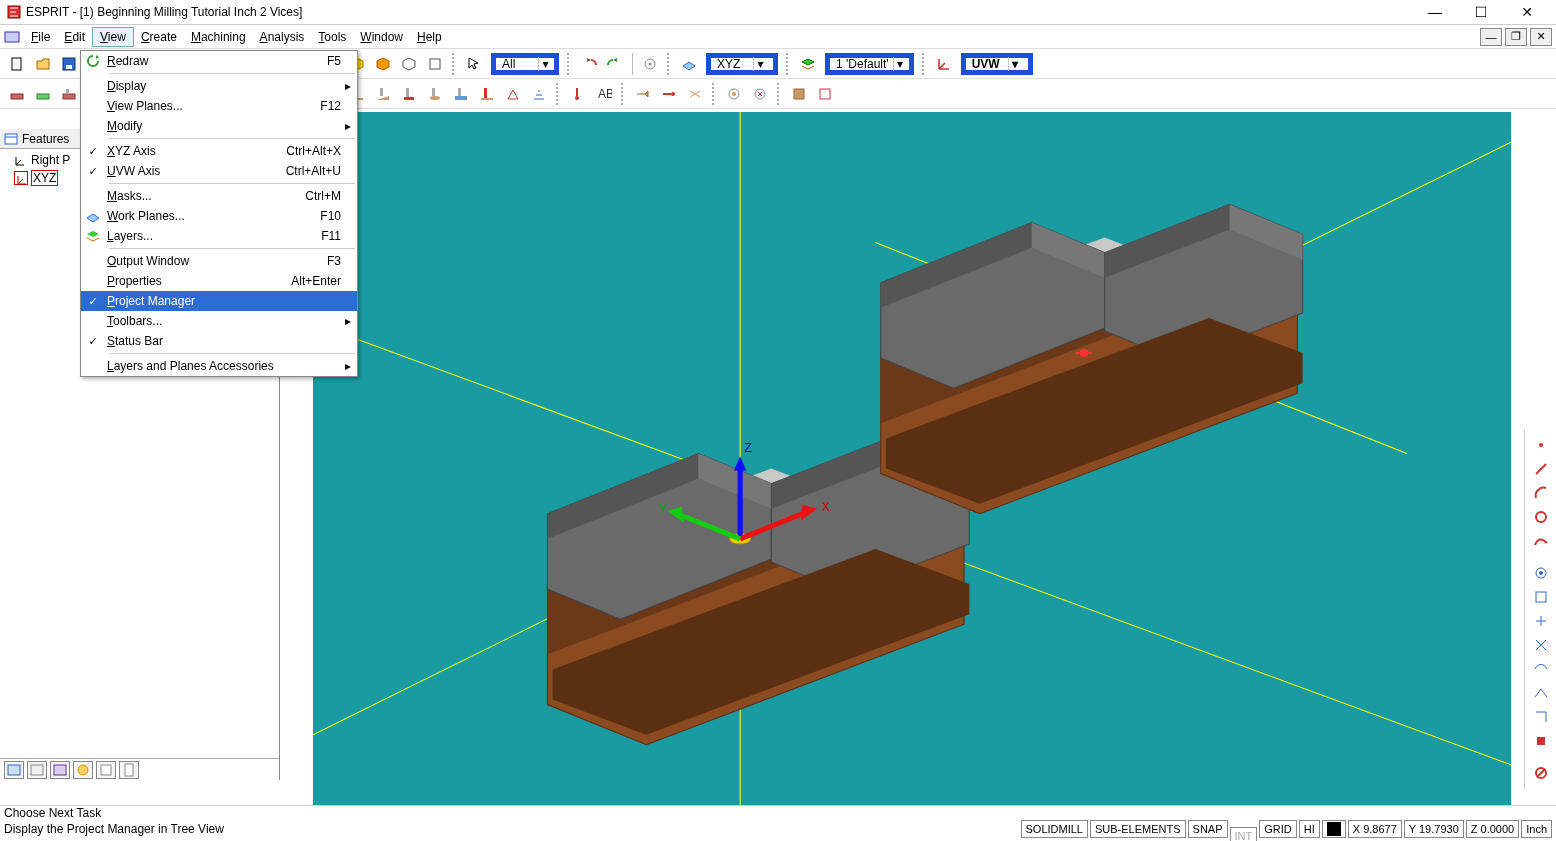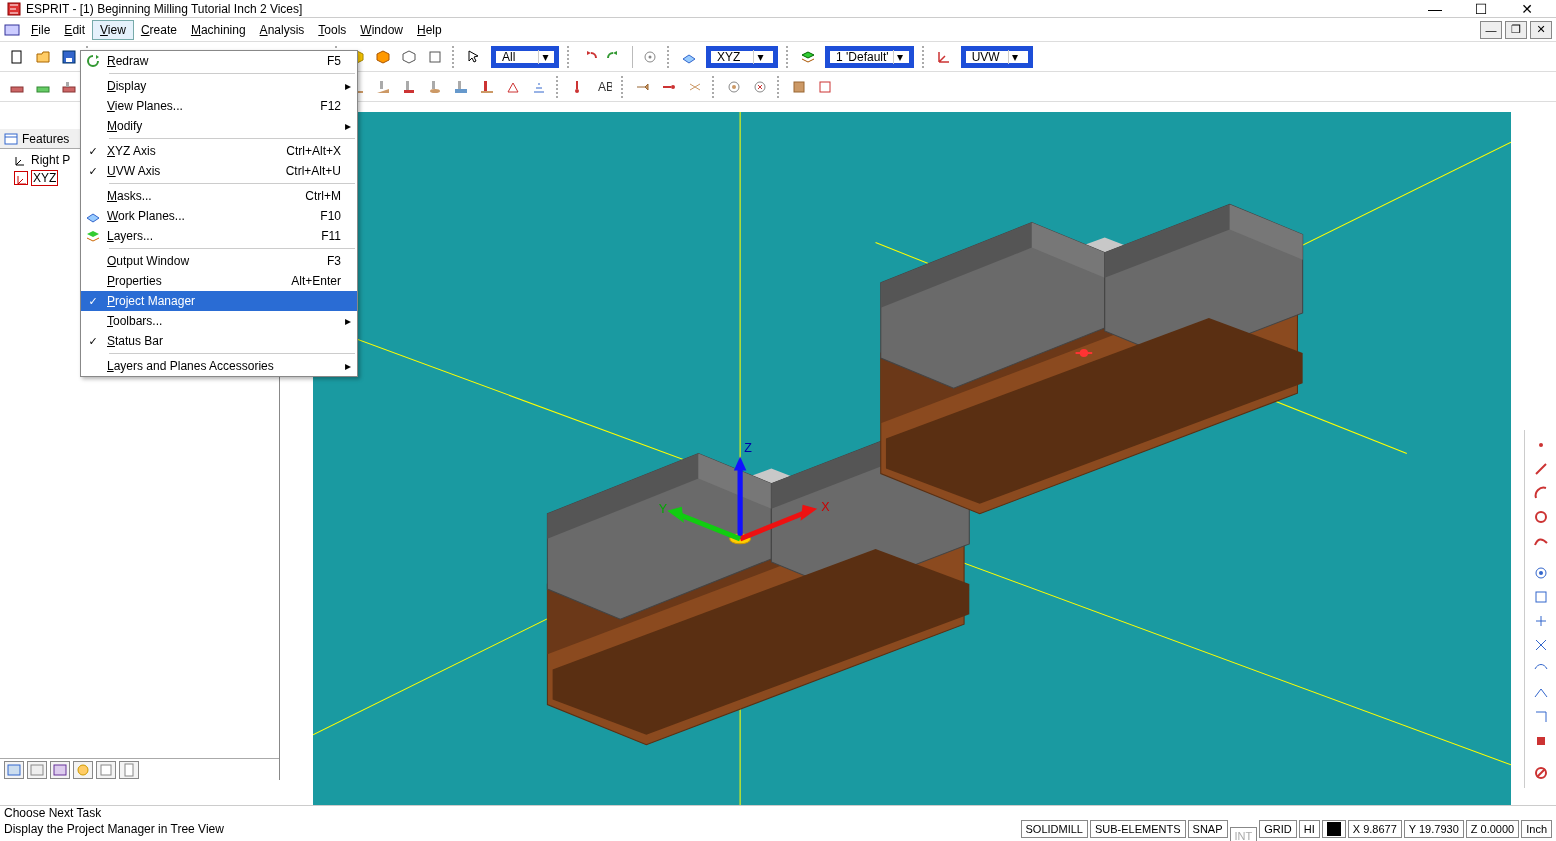--- a/index.html
+++ b/index.html
@@ -1,19 +1,19 @@
 <!DOCTYPE html>
 <html><head>
 <meta charset="utf-8">
 <style>
   * { box-sizing: border-box; margin: 0; padding: 0; font-family: "Segoe UI", Tahoma, sans-serif; font-size: 12px; }
   body { background: #fff; width: 1556px; height: 841px; overflow: hidden; position: relative; }
 
   
-  .titlebar { height: 18px; display: flex; align-items: center; padding: 0 6px; border-bottom: 1px solid #ccc; }
+  .titlebar { height: 25px; display: flex; align-items: center; padding: 0 6px; border-bottom: 1px solid #ccc; }
   .titlebar .app-icon { width: 16px; height: 16px; margin-right: 4px; display:inline-flex; align-items:center; justify-content:center; }
   .titlebar .title { flex: 1; font-size: 12px; }
   .titlebar .win-btns { display: flex; gap: 0; }
   .titlebar .win-btn { width: 46px; height: 25px; display:flex; align-items:center; justify-content:center; font-size: 14px; }
 
   
   .menubar { height: 24px; display:flex; align-items:center; padding: 0 4px; border-bottom: 1px solid #ddd; position: relative; }
   .menubar .menu-icon { width:16px; height:16px; margin-right: 4px; }
   .menubar .menu-item { padding: 2px 7px; cursor: default; }
   .menubar .menu-item u { text-decoration: underline; }
@@ -201,21 +201,21 @@
   <div class="tb-combo" style="min-width:76px;">
       <span class="txt">1 'Default'</span>
       <span class="arw">▾</span>
     </div>
   <div class="tb-sep-grip"></div>
   <div class="tb-btn">
       <svg class="ico" viewBox="0 0 16 16">
         <path d="M3 13L3 3M3 13L13 13M3 13L9 7" stroke="#c33" stroke-width="1.5" fill="none"></path>
       </svg>
     </div>
-  <div class="tb-combo" style="min-width:72px;">
+  <div class="tb-combo" style="min-width:72px;font-weight:bold;">
       <span class="txt">UVW</span>
       <span class="arw">▾</span>
     </div>
 </div>
 
 <div class="toolbar-row">
   <div class="tb-btn">
       <svg class="ico" viewBox="0 0 16 16">
         <rect x="2" y="8" width="12" height="5" fill="#c66" stroke="#833"></rect>
       </svg>

